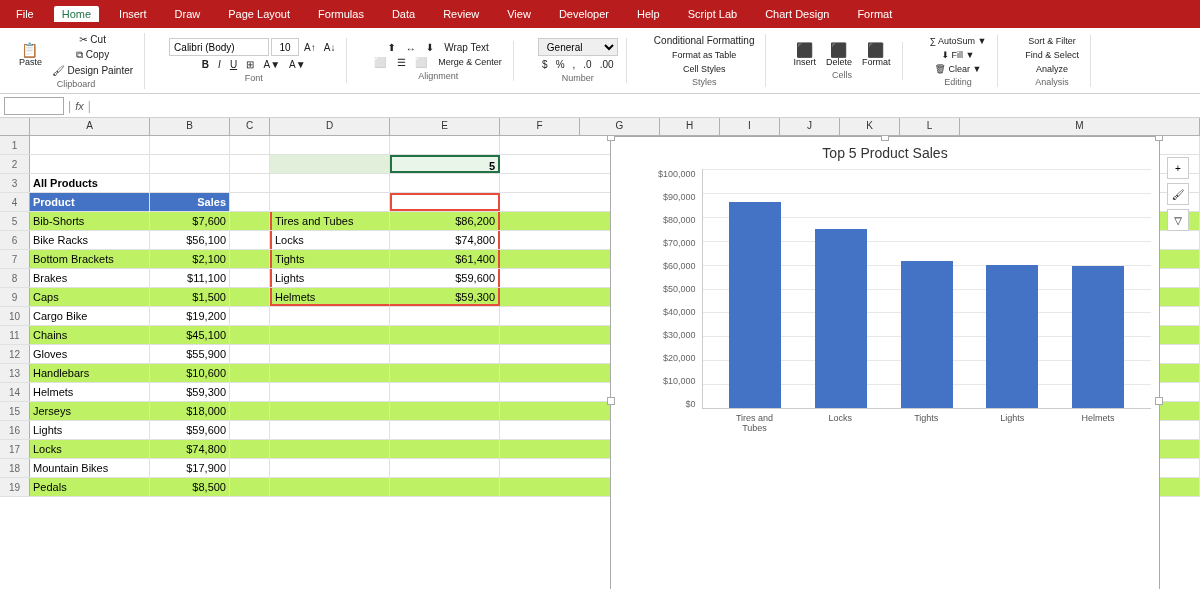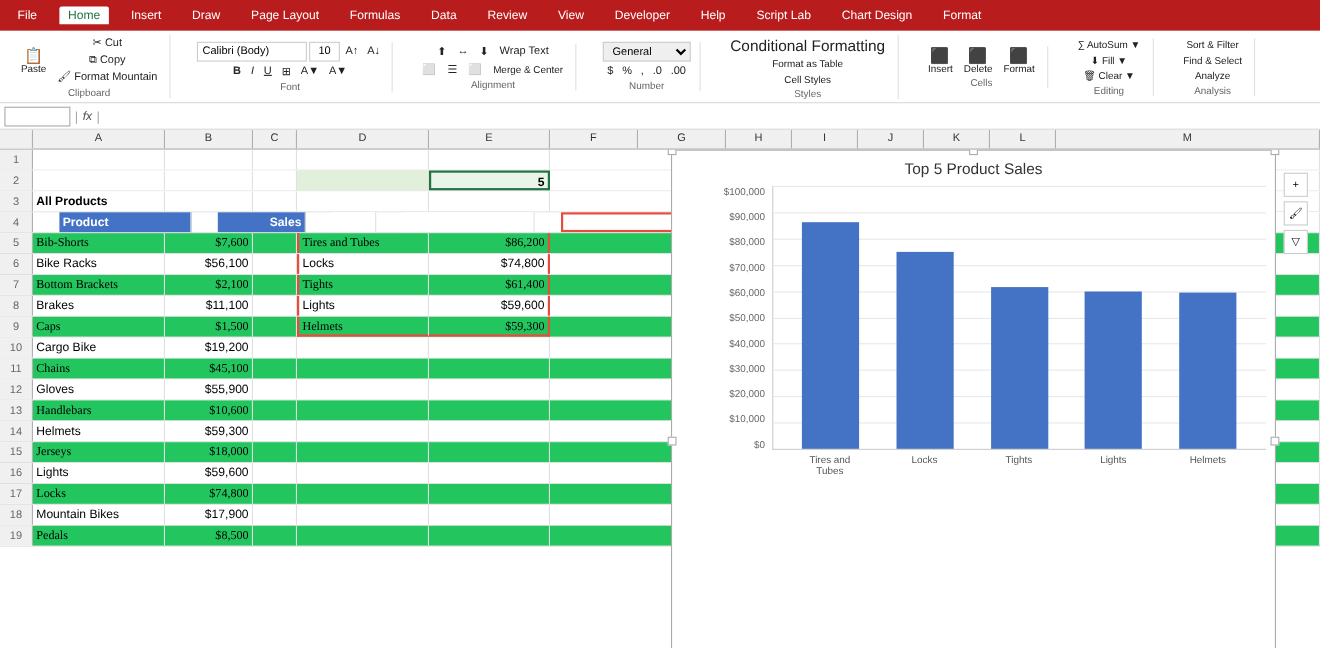--- a/index.html
+++ b/index.html
@@ -35,22 +35,22 @@
     .cell { border-right: 1px solid #e0e0e0; height: 18px; line-height: 18px; font-size: 11px; padding: 0 3px; overflow: hidden; white-space: nowrap; }
 
     
     .col-a { width: 120px; min-width: 120px; }
     .col-b { width: 80px; min-width: 80px; }
     .col-c { width: 40px; min-width: 40px; }
     .col-d { width: 120px; min-width: 120px; }
     .col-e { width: 110px; min-width: 110px; }
     .col-f { width: 80px; min-width: 80px; }
 
-    .header-row .cell { background: #4472c4; color: white; font-weight: bold; margin-left: 24px; }
-    .alt-row .cell { background: #22c55e; font-family: Liberation Serif, serif; }
+    .header-row .cell { background: #4472c4; color: white; font-weight: bold; }
+    .alt-row .cell { background: #bef264; }
     .normal-row .cell { background: #fff; }
     .cell.right { text-align: right; }
     .cell.bold { font-weight: bold; }
     .cell.green-bg { background: #e2efda; }
 
     
     .chart-container { position: absolute; border: 1px solid #aaa; background: white; padding: 8px; }
     .chart-title { text-align: center; font-size: 14px; font-weight: normal; color: #333; margin-bottom: 8px; }
 
     .selected-cell { background: #e8f5e8 !important; border: 2px solid #217346 !important; }
@@ -86,21 +86,21 @@
           <span class="ribbon-label">Paste</span>
         </button>
         <div style="display:flex;flex-direction:column;gap:2px;">
           <button class="ribbon-btn">
               <span>✂ Cut</span>
             </button>
           <button class="ribbon-btn">
               <span>⧉ Copy</span>
             </button>
           <button class="ribbon-btn">
-              <span>🖌 Format Mountain</span>
+              <span>🖌 Design Painter</span>
             </button>
         </div>
       </div>
       <span class="ribbon-group-label">Clipboard</span>
     </div>
 
     <div class="ribbon-group">
       <div class="ribbon-row" style="gap:2px;">
         <input class="font-selector" value="Calibri (Body)" style="">
         <input class="font-size-box" value="10" style="">
@@ -144,21 +144,21 @@
         <button class="ribbon-btn">$</button>
         <button class="ribbon-btn">%</button>
         <button class="ribbon-btn">,</button>
         <button class="ribbon-btn">.0</button>
         <button class="ribbon-btn">.00</button>
       </div>
       <span class="ribbon-group-label">Number</span>
     </div>
 
     <div class="ribbon-group">
-      <button class="ribbon-btn" style="font-size:14px;">Conditional Formatting</button>
+      <button class="ribbon-btn" style="font-size:10px;">Conditional Formatting</button>
       <button class="ribbon-btn" style="font-size:9px;">Format as Table</button>
       <button class="ribbon-btn" style="font-size:9px;">Cell Styles</button>
       <span class="ribbon-group-label">Styles</span>
     </div>
 
     <div class="ribbon-group">
       <div class="ribbon-row">
         <button class="ribbon-btn">
           <span class="ribbon-icon">⬛</span>
           <span class="ribbon-label">Insert</span>

